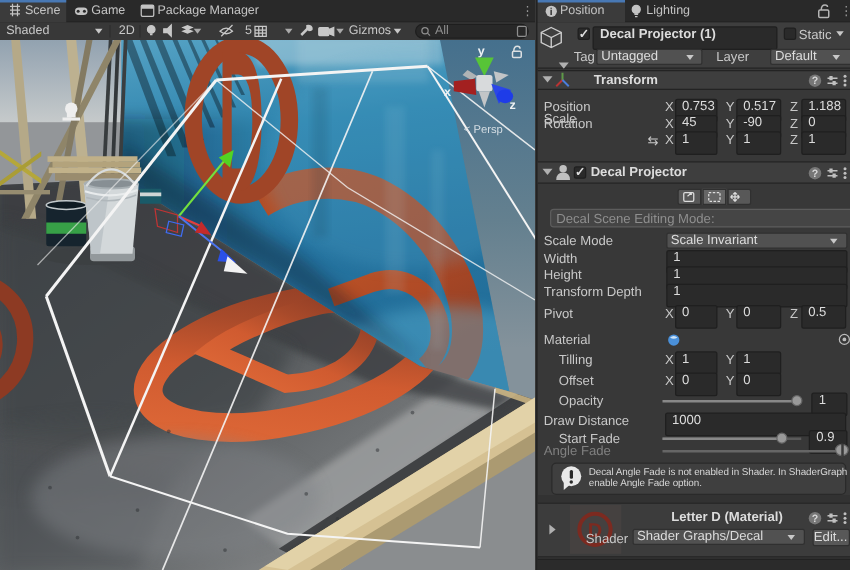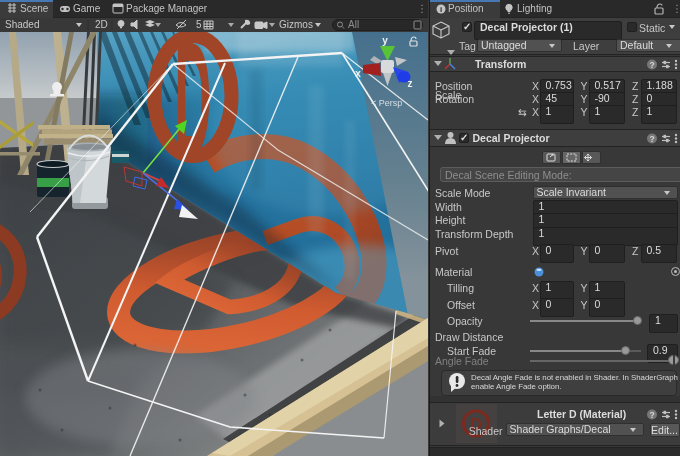--- a/index.html
+++ b/index.html
@@ -485,20 +485,21 @@
   <span class="lbl" style="left:17px;top:298.5px">Offset</span>
   <span class="lbl" style="left:102px;top:298.5px">X</span>
       <div class="fld" style="left:109.5px;top:297.5px;width:34.5px">0</div>
   <span class="lbl" style="left:150.5px;top:298.5px">Y</span>
       <div class="fld" style="left:158.5px;top:297.5px;width:36.5px">0</div>
   <span class="lbl" style="left:17px;top:315px">Opacity</span>
   <div class="slidertrack" style="left:100px;top:320px;width:111px;background:#888"></div>
   <div class="knob" style="left:203px;top:316px"></div>
   <div class="fld" style="left:219px;top:314px;width:29px">1</div>
   <span class="lbl" style="left:5px;top:330.5px">Draw Distance</span>
+  <div class="fld" style="left:101.5px;top:329.5px;width:145.5px">1000</div>
   <span class="lbl" style="left:17px;top:344.5px">Start Fade</span>
   <div class="slidertrack" style="left:100px;top:350px;width:111px"></div>
   <div class="sliderfill" style="left:100px;top:350px;width:96px"></div>
   <div class="knob" style="left:191px;top:345.5px"></div>
   <div class="fld" style="left:217px;top:343.5px;width:31px">0.9</div>
   <span class="lbl" style="left:5px;top:354.5px;color:#808080;top:355px">Angle Fade</span>
   <div class="slidertrack" style="left:100px;top:359.5px;width:147px;background:#666"></div>
   <div class="knob" style="left:238px;top:355px;background:#9a9a9a;width:11px;height:10px"></div>
   <div class="abs" style="left:243px;top:355px;width:1.5px;height:10px;background:#3a3a3a"></div>
 

